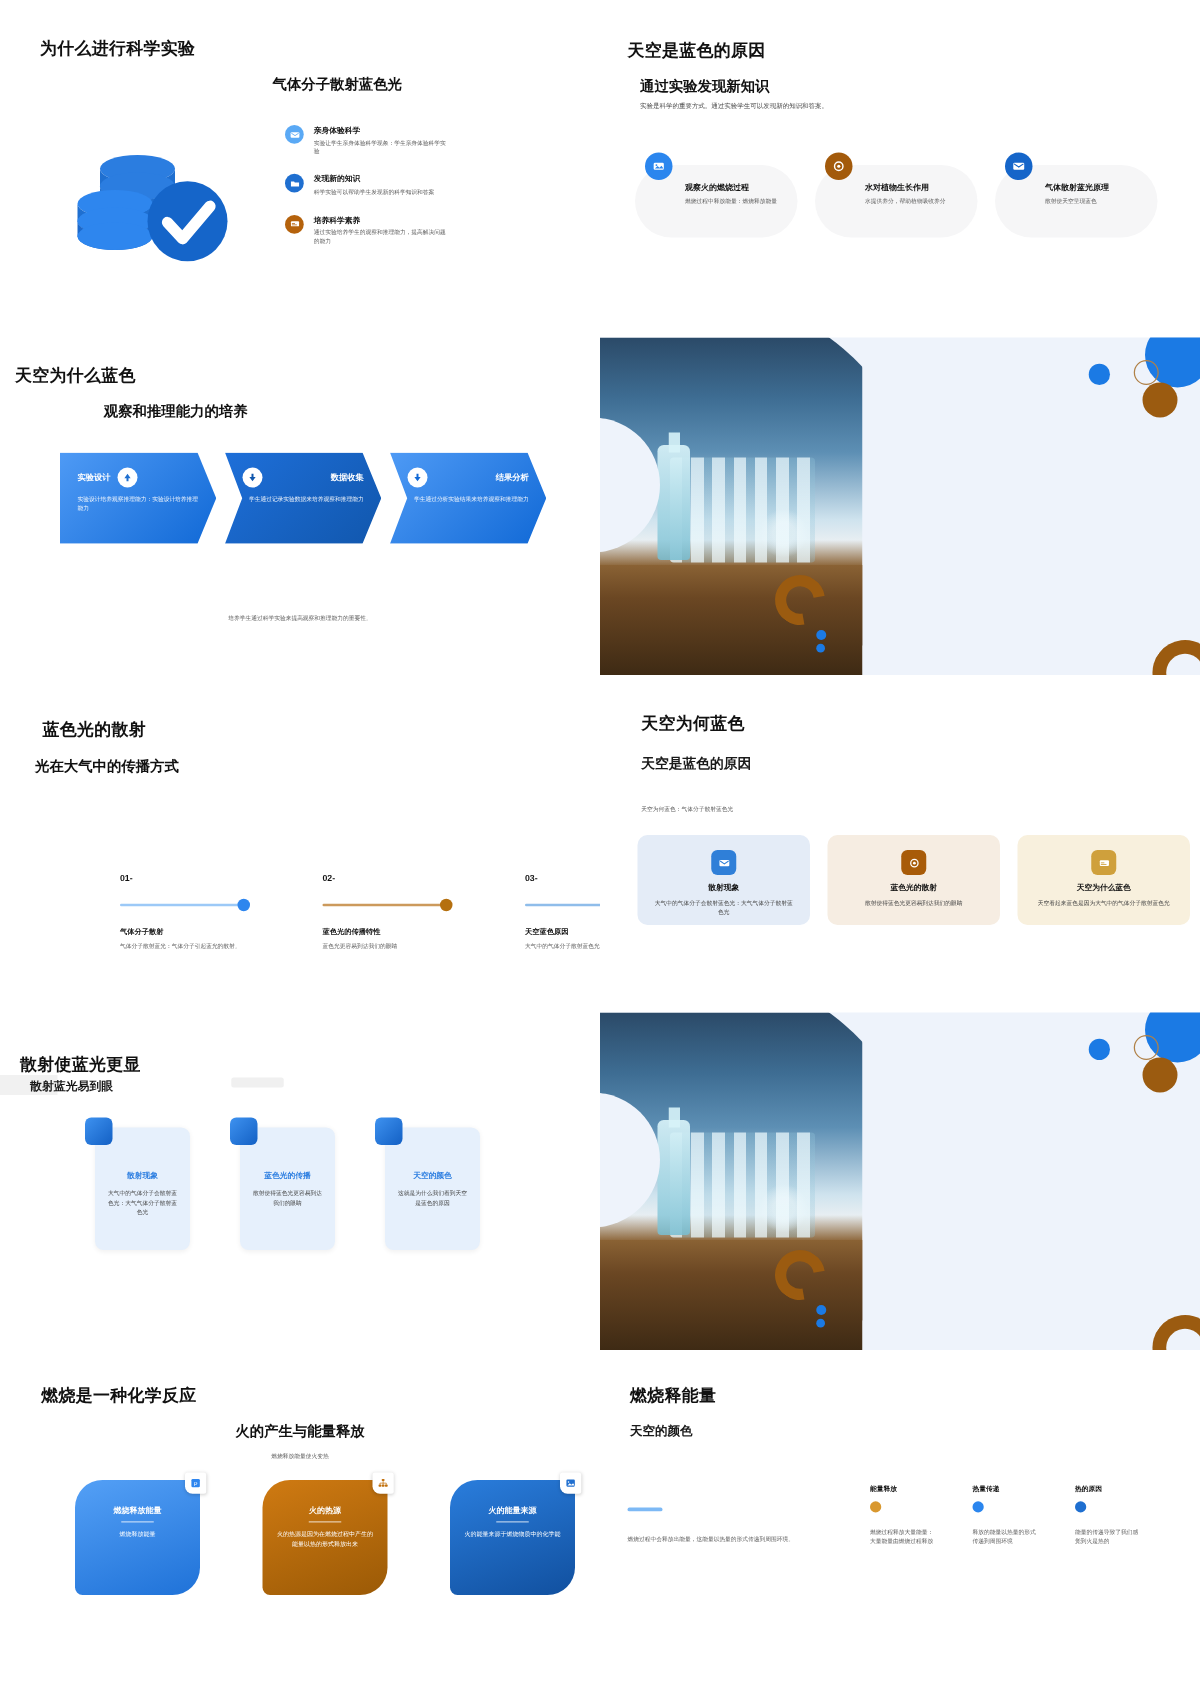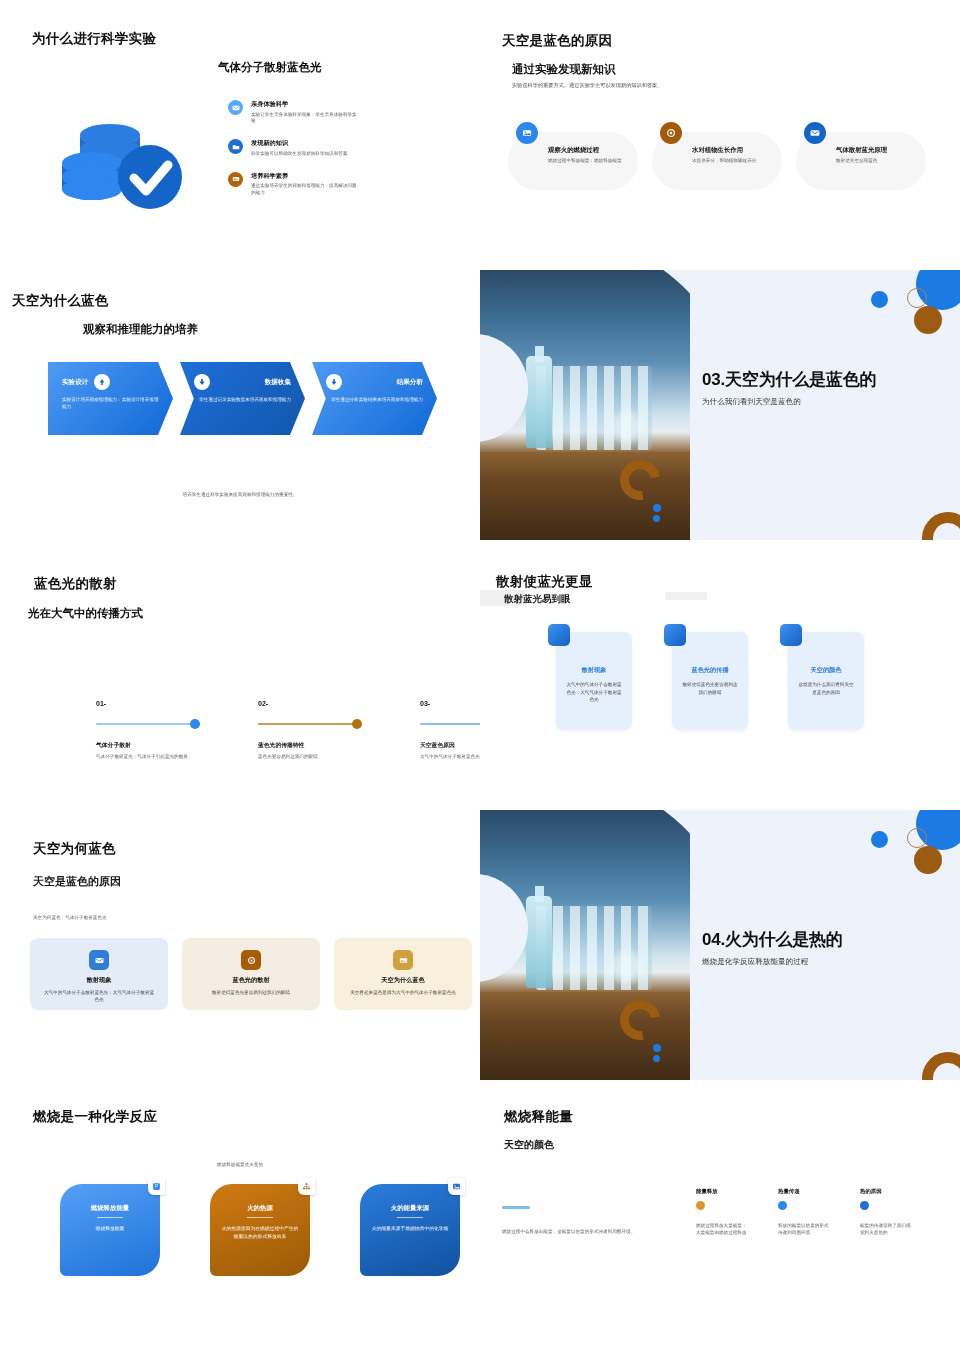--- a/index.html
+++ b/index.html
@@ -299,24 +299,20 @@
     <div class="hero-q">
       <div class="ring"></div>
         <div class="dot"></div>
         <div class="dot2"></div>
     </div>
     <div class="deco-blue-big"></div>
     <div class="deco-blue-sm"></div>
     <div class="deco-ring"></div>
     <div class="deco-brown"></div>
     <div class="deco-br-corner"></div>
-    <div class="hero-txt">
-      <div class="hero-h">03.天空为什么是蓝色的</div>
-      <div class="hero-s">为什么我们看到天空是蓝色的</div>
-    </div>
   </div>
 
   <div class="slide">
     <div class="stitle s5-title">蓝色光的散射</div>
     <div class="htitle s5-h">光在大气中的传播方式</div>
     <div class="s5-steps">
       <div class="step">
         <div class="step-n">01-</div>
         <div class="step-bar" style="background:#9cc9f7">
             <i style="background:#2e86ee"></i>
@@ -335,20 +331,59 @@
       <div class="step">
         <div class="step-n">03-</div>
         <div class="step-bar" style="background:#8fbdea"></div>
         <div class="step-t">天空蓝色原因</div>
         <div class="tiny">大气中的气体分子散射蓝色光</div>
       </div>
     </div>
   </div>
 
   <div class="slide">
+    <div class="stitle s7-title">天空为何蓝色</div>
+    <div class="s7-h">天空是蓝色的原因</div>
+    <div class="tiny s7-p">天空为何蓝色：气体分子散射蓝色光</div>
+    <div class="s7-row">
+      <div class="s7-card" style="background:#e4ecf7">
+        <span class="ic" style="background:#2f7fd8">
+          <svg viewBox="0 0 16 16" fill="#fff">
+              <rect x="1" y="3.5" width="14" height="9" rx="1.6"></rect>
+              <path d="M2 5 l6 4 6-4" stroke="#2f7fd8" stroke-width="1.5" fill="none"></path>
+            </svg>
+        </span>
+        <div class="s7-ct">散射现象</div>
+        <div class="s7-cd">大气中的气体分子会散射蓝色光：大气气体分子散射蓝色光</div>
+      </div>
+      <div class="s7-card" style="background:#f6ede2">
+        <span class="ic" style="background:#a85b08">
+          <svg viewBox="0 0 16 16">
+              <circle cx="8" cy="8" r="5.2" fill="none" stroke="#fff" stroke-width="1.8"></circle>
+              <circle cx="8" cy="8" r="2" fill="#fff"></circle>
+            </svg>
+        </span>
+        <div class="s7-ct">蓝色光的散射</div>
+        <div class="s7-cd">散射使得蓝色光更容易到达我们的眼睛</div>
+      </div>
+      <div class="s7-card" style="background:#f8f0dd">
+        <span class="ic" style="background:#cfa03c">
+          <svg viewBox="0 0 16 16" fill="#fff">
+              <rect x="1.5" y="4" width="13" height="8" rx="1.4"></rect>
+              <rect x="3" y="7" width="5" height="1.2" fill="#cfa03c"></rect>
+              <rect x="3" y="9.2" width="8" height="1.2" fill="#cfa03c"></rect>
+            </svg>
+        </span>
+        <div class="s7-ct">天空为什么蓝色</div>
+        <div class="s7-cd">天空看起来蓝色是因为大气中的气体分子散射蓝色光</div>
+      </div>
+    </div>
+  </div>
+
+  <div class="slide">
     <div class="s6-wash"></div>
     <div class="s6-wash2"></div>
     <div class="stitle s6-title">散射使蓝光更显</div>
     <div class="s6-h">散射蓝光易到眼</div>
     <div class="s6-row">
       <div class="s6-card">
         <span class="sq"></span>
         <div class="s6-ct">散射现象</div>
         <div class="s6-cd">大气中的气体分子会散射蓝色光：大气气体分子散射蓝色光</div>
       </div>
@@ -358,86 +393,44 @@
         <div class="s6-cd">散射使得蓝色光更容易到达我们的眼睛</div>
       </div>
       <div class="s6-card">
         <span class="sq"></span>
         <div class="s6-ct">天空的颜色</div>
         <div class="s6-cd">这就是为什么我们看到天空是蓝色的原因</div>
       </div>
     </div>
   </div>
 
-  <div class="slide">
-    <div class="stitle s7-title">天空为何蓝色</div>
-    <div class="s7-h">天空是蓝色的原因</div>
-    <div class="tiny s7-p">天空为何蓝色：气体分子散射蓝色光</div>
-    <div class="s7-row">
-      <div class="s7-card" style="background:#e4ecf7">
-        <span class="ic" style="background:#2f7fd8">
-          <svg viewBox="0 0 16 16" fill="#fff">
-              <rect x="1" y="3.5" width="14" height="9" rx="1.6"></rect>
-              <path d="M2 5 l6 4 6-4" stroke="#2f7fd8" stroke-width="1.5" fill="none"></path>
-            </svg>
-        </span>
-        <div class="s7-ct">散射现象</div>
-        <div class="s7-cd">大气中的气体分子会散射蓝色光：大气气体分子散射蓝色光</div>
-      </div>
-      <div class="s7-card" style="background:#f6ede2">
-        <span class="ic" style="background:#a85b08">
-          <svg viewBox="0 0 16 16">
-              <circle cx="8" cy="8" r="5.2" fill="none" stroke="#fff" stroke-width="1.8"></circle>
-              <circle cx="8" cy="8" r="2" fill="#fff"></circle>
-            </svg>
-        </span>
-        <div class="s7-ct">蓝色光的散射</div>
-        <div class="s7-cd">散射使得蓝色光更容易到达我们的眼睛</div>
-      </div>
-      <div class="s7-card" style="background:#f8f0dd">
-        <span class="ic" style="background:#cfa03c">
-          <svg viewBox="0 0 16 16" fill="#fff">
-              <rect x="1.5" y="4" width="13" height="8" rx="1.4"></rect>
-              <rect x="3" y="7" width="5" height="1.2" fill="#cfa03c"></rect>
-              <rect x="3" y="9.2" width="8" height="1.2" fill="#cfa03c"></rect>
-            </svg>
-        </span>
-        <div class="s7-ct">天空为什么蓝色</div>
-        <div class="s7-cd">天空看起来蓝色是因为大气中的气体分子散射蓝色光</div>
-      </div>
-    </div>
-  </div>
-
   <div class="slide hero">
     <div class="hero-img">
       <div class="photo"></div>
       <div class="table"></div>
       <div class="glass"></div>
       <div class="bottle"></div>
       <div class="bottleneck"></div>
     </div>
     <div class="hero-mask"></div>
     <div class="hero-q">
       <div class="ring"></div>
         <div class="dot"></div>
         <div class="dot2"></div>
     </div>
     <div class="deco-blue-big"></div>
     <div class="deco-blue-sm"></div>
     <div class="deco-ring"></div>
     <div class="deco-brown"></div>
     <div class="deco-br-corner"></div>
-    <div class="hero-txt lower">
-      <div class="hero-h">04.火为什么是热的</div>
-      <div class="hero-s">燃烧是化学反应释放能量的过程</div>
-    </div>
   </div>
 
   <div class="slide">
     <div class="stitle s9-title">燃烧是一种化学反应</div>
+    <div class="htitle s9-h">火的产生与能量释放</div>
     <div class="tiny s9-p">燃烧释放能量使火变热</div>
     <div class="s9-row">
       <div class="s9-card" style="background:linear-gradient(160deg,#54a0f6,#1f72d8)">
         <span class="chip">
           <svg viewBox="0 0 16 16" fill="#2f86ef">
               <rect x="2" y="2" width="12" height="12" rx="2"></rect>
               <text x="8" y="11.5" font-size="8" fill="#fff" text-anchor="middle" font-family="Liberation Sans">P</text>
             </svg>
         </span>
         <div class="s9-ct">燃烧释放能量</div>

